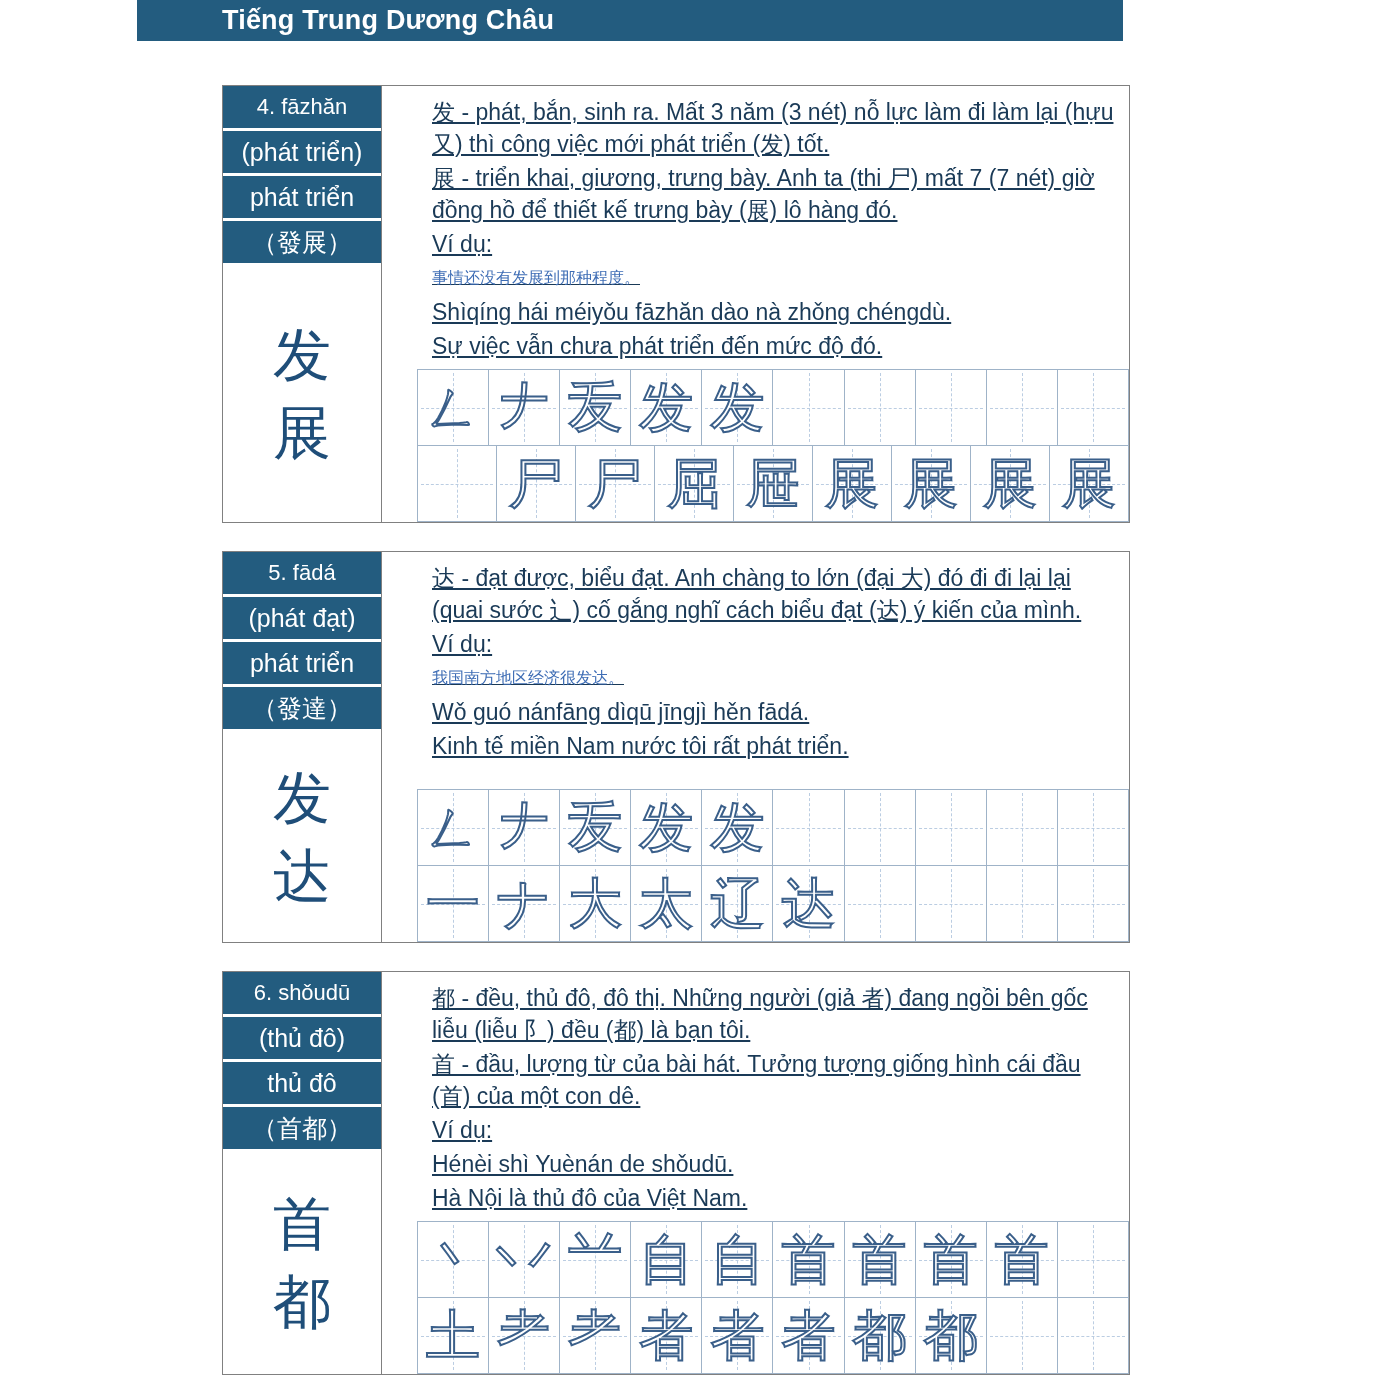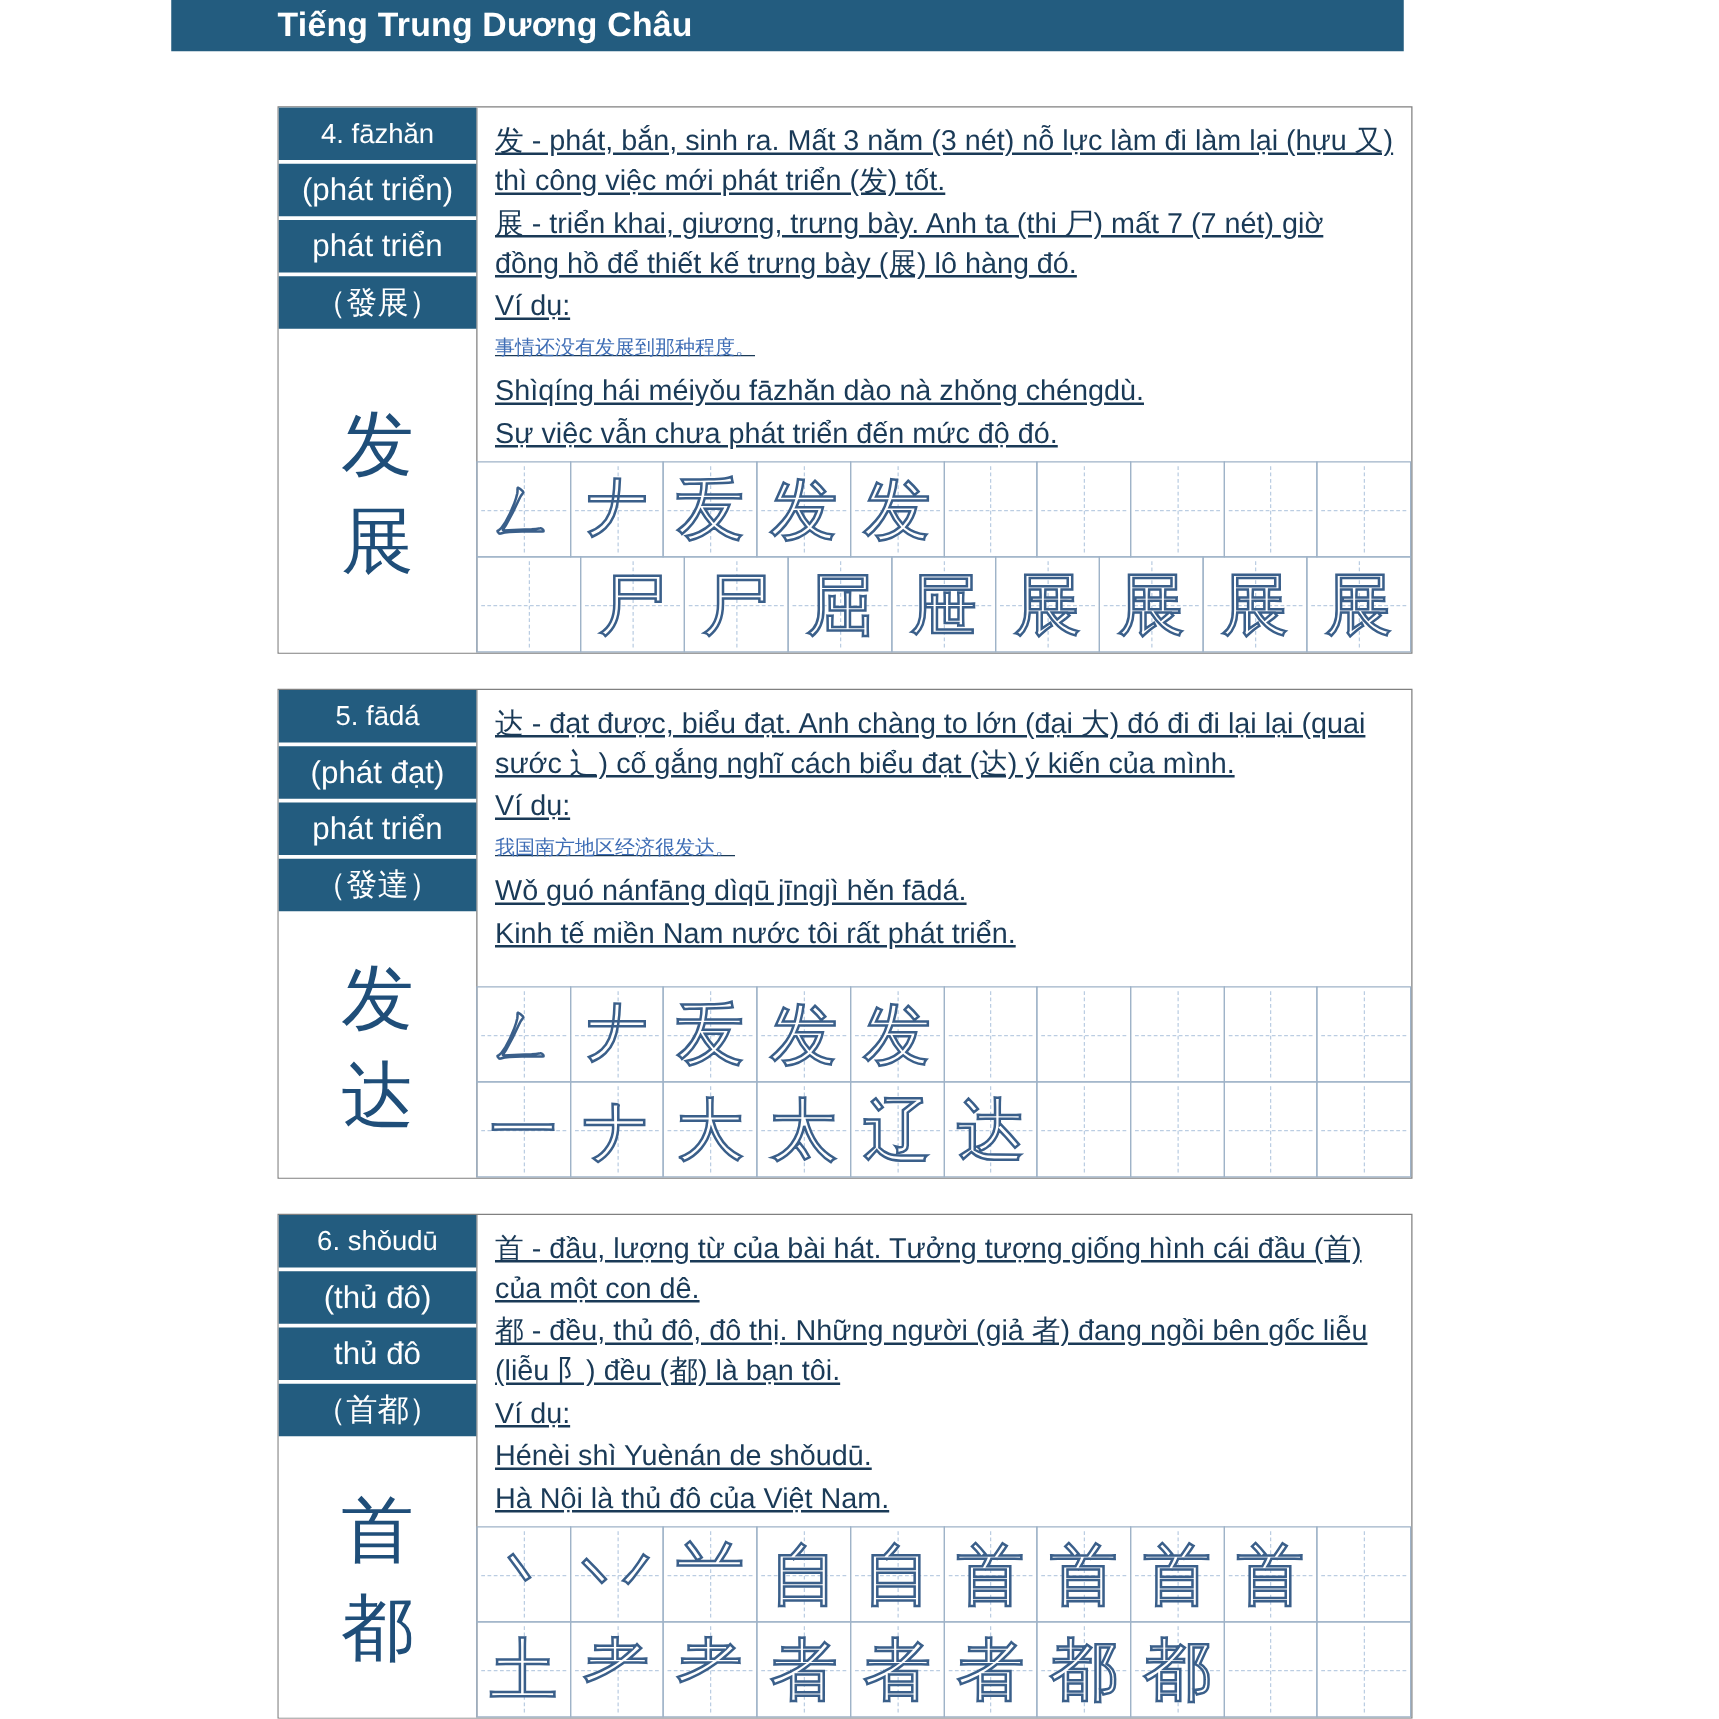--- a/index.html
+++ b/index.html
@@ -12,21 +12,21 @@
     background:#235C7F;display:flex;align-items:center;
   }
   .topbar .title{
     color:#ffffff;font-weight:bold;font-size:27px;padding-left:85px;letter-spacing:0.2px;
   }
   #cards{
     position:absolute;left:222px;top:85px;width:908px;
     display:flex;flex-direction:column;gap:28px;
   }
   .card{
-    border:1px solid #808080;display:flex;background:#ffffff;
+    border:1px solid #808080;display:flex;background:#ffffff;gap:36px;
   }
   .card:nth-child(1){min-height:418px;}
   .card:nth-child(2){min-height:390px;}
   .card:nth-child(3){min-height:396px;}
   .side{
     width:158px;min-width:158px;border-right:1px solid #808080;
     display:flex;flex-direction:column;background:#ffffff;
   }
   .side-cell{
     background:#235C7F;color:#ffffff;text-align:center;
@@ -251,22 +251,22 @@
       <div class="side-cell">(thủ đô)</div>
       <div class="side-cell">thủ đô</div>
       <div class="side-cell">（首都）</div>
       <div class="side-chars">
           <div class="big-char">首</div>
           <div class="big-char">都</div>
         </div>
     </aside>
     <div class="main">
       <div class="paras">
+          <p class="p-def">都 - đều, thủ đô, đô thị. Những người (giả 者) đang ngồi bên gốc liễu (liễu 阝) đều (都) là bạn tôi.</p>
           <p class="p-def">首 - đầu, lượng từ của bài hát. Tưởng tượng giống hình cái đầu (首) của một con dê.</p>
-          <p class="p-def">都 - đều, thủ đô, đô thị. Những người (giả 者) đang ngồi bên gốc liễu (liễu 阝) đều (都) là bạn tôi.</p>
           <p class="p-label">Ví dụ:</p>
           <p class="p-pinyin">Hénèi shì Yuènán de shǒudū.</p>
           <p class="p-vi">Hà Nội là thủ đô của Việt Nam.</p>
         </div>
       <div class="grids">
           <div class="grid-row">
             <div class="cell">
               <span class="glyph">丶</span>
             </div>
             <div class="cell">

